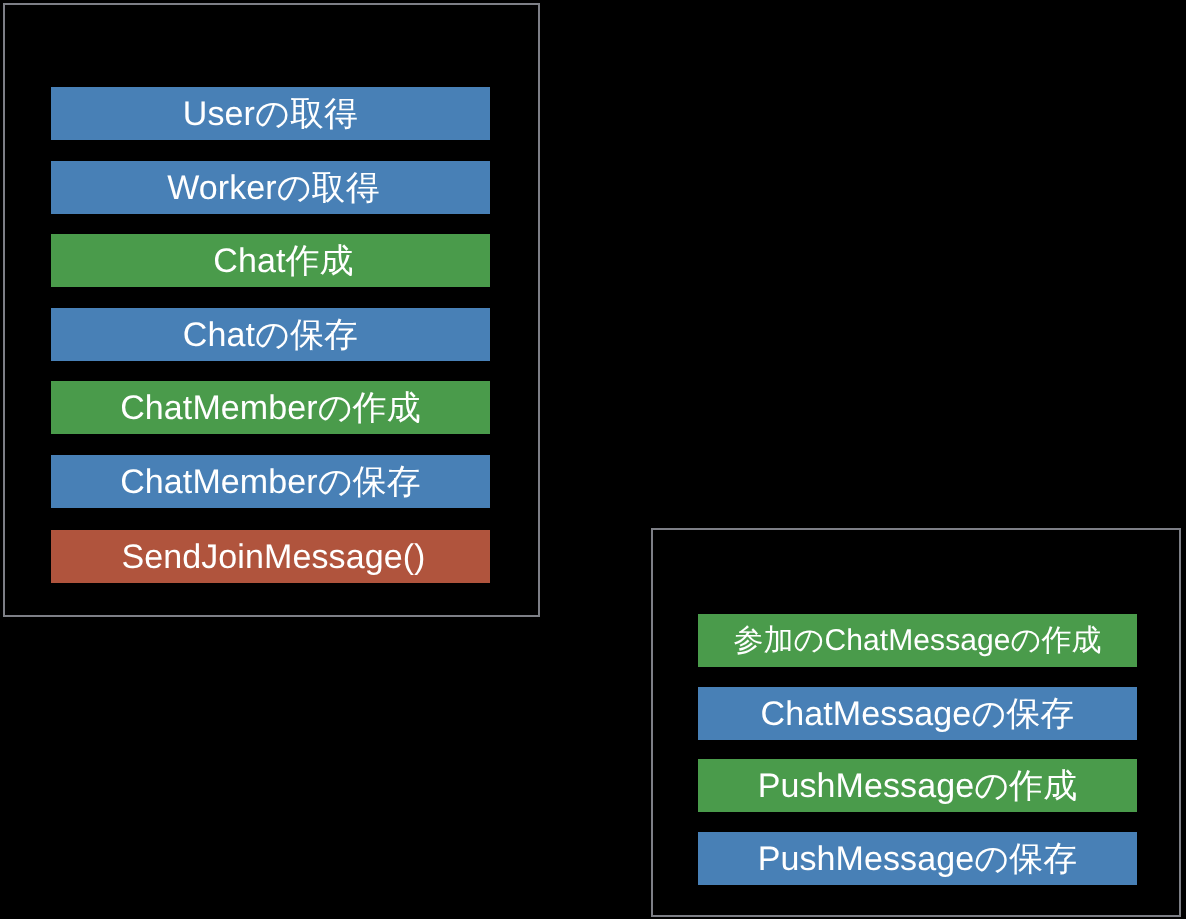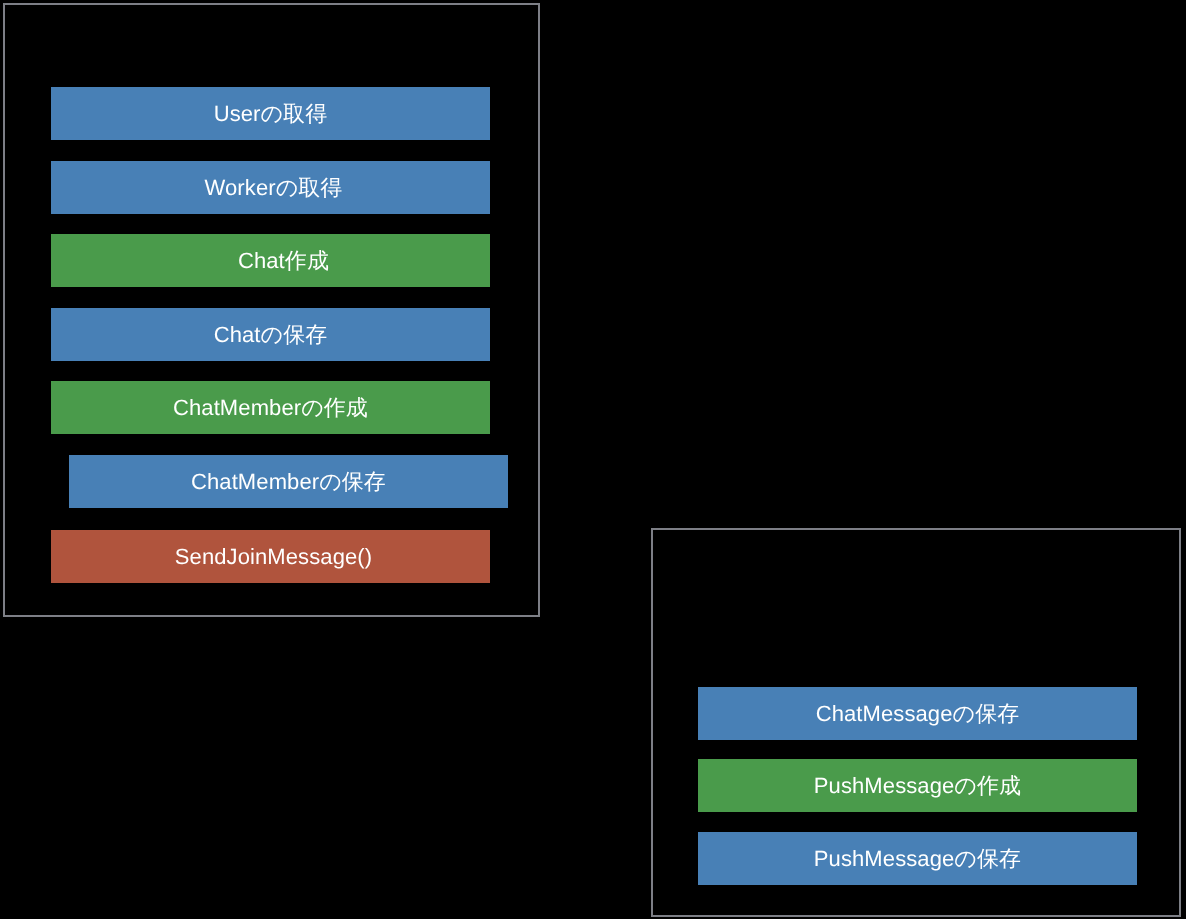--- a/index.html
+++ b/index.html
@@ -49,21 +49,21 @@
 
   
   .step-bar {
     position: absolute;
     box-sizing: border-box;
     height: 53px;
     display: flex;
     align-items: center;
     justify-content: center;
     color: #ffffff;
-    font-size: 22px;
+    font-size: 34px;
     font-weight: 400;
     letter-spacing: 0.1px;
     line-height: 1;
     white-space: nowrap;
     overflow: hidden;
     text-rendering: geometricPrecision;
   }
 
   .step-bar.tight {
     font-size: 30px;
@@ -103,30 +103,33 @@
   </div>
 
   <div class="step-bar col-left bar-blue" style="top:308px;">
     <span class="bar-label">Chatの保存</span>
   </div>
 
   <div class="step-bar col-left bar-green" style="top:381px;">
     <span class="bar-label">ChatMemberの作成</span>
   </div>
 
-  <div class="step-bar col-left bar-blue" style="top:455px;margin-left:18px;">
+  <div class="step-bar col-left bar-blue" style="top:455px;">
     <span class="bar-label">ChatMemberの保存</span>
   </div>
 
   <div class="step-bar col-left bar-red" style="top:530px;padding-left:6px;">
     <span class="bar-label">SendJoinMessage()</span>
   </div>
 
   <div class="group-box" id="group-box-send-join-message"></div>
 
+  <div class="step-bar col-right bar-green tight" style="top:614px;">
+    <span class="bar-label">参加のChatMessageの作成</span>
+  </div>
 
   <div class="step-bar col-right bar-blue" style="top:687px;">
     <span class="bar-label">ChatMessageの保存</span>
   </div>
 
   <div class="step-bar col-right bar-green" style="top:759px;">
     <span class="bar-label">PushMessageの作成</span>
   </div>
 
   <div class="step-bar col-right bar-blue" style="top:832px;">

